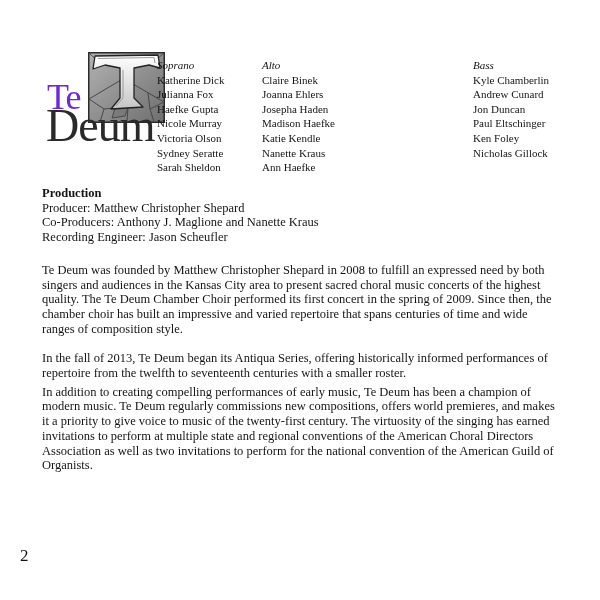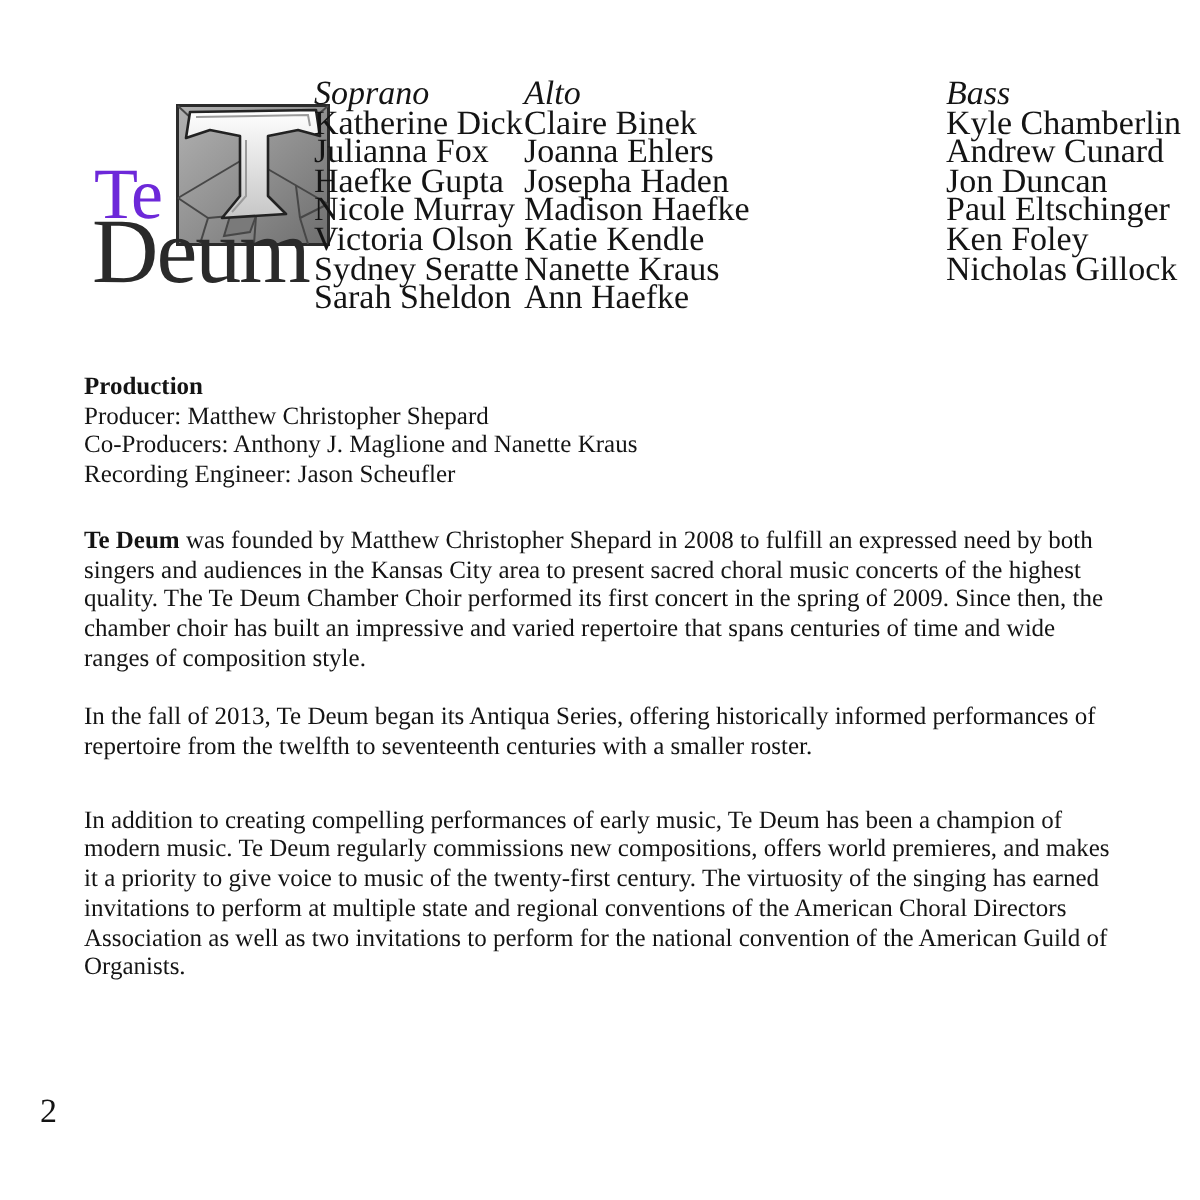--- a/index.html
+++ b/index.html
@@ -17,35 +17,35 @@
   .logo-te{
     position:absolute;left:1px;top:29px;
     font-size:36px;line-height:1;letter-spacing:-1px;color:#6d28d9;
   }
   .logo-deum{
     position:absolute;left:0px;top:53px;
     font-size:46px;line-height:1;letter-spacing:-1px;color:#2a2a2a;
   }
   
   .roster-col{
-    position:absolute;top:40px;
-    font-size:17px;line-height:14.6px;white-space:nowrap;
+    position:absolute;top:58px;
+    font-size:11px;line-height:14.6px;white-space:nowrap;
   }
   .roster-col .col-header{font-style:italic;}
   
   .body-text{
     position:absolute;left:42px;top:186px;width:521px;
     font-size:12.5px;line-height:14.7px;
   }
   .prod-heading{font-weight:bold;}
   .para{margin:0;}
   .para.p1{margin-top:18px;}
   .para.p2{margin-top:15px;}
-  .para.p3{margin-top:22px;}
-  .lead-bold{font-weight:bold;}
+  .para.p3{margin-top:4px;}
+  .lead-bold{font-weight:normal;}
   
   .page-number{
     position:absolute;left:20px;top:547px;
     font-size:17px;line-height:1;
   }
 </style>
 </head>
 <body>
 
 <div class="page">

